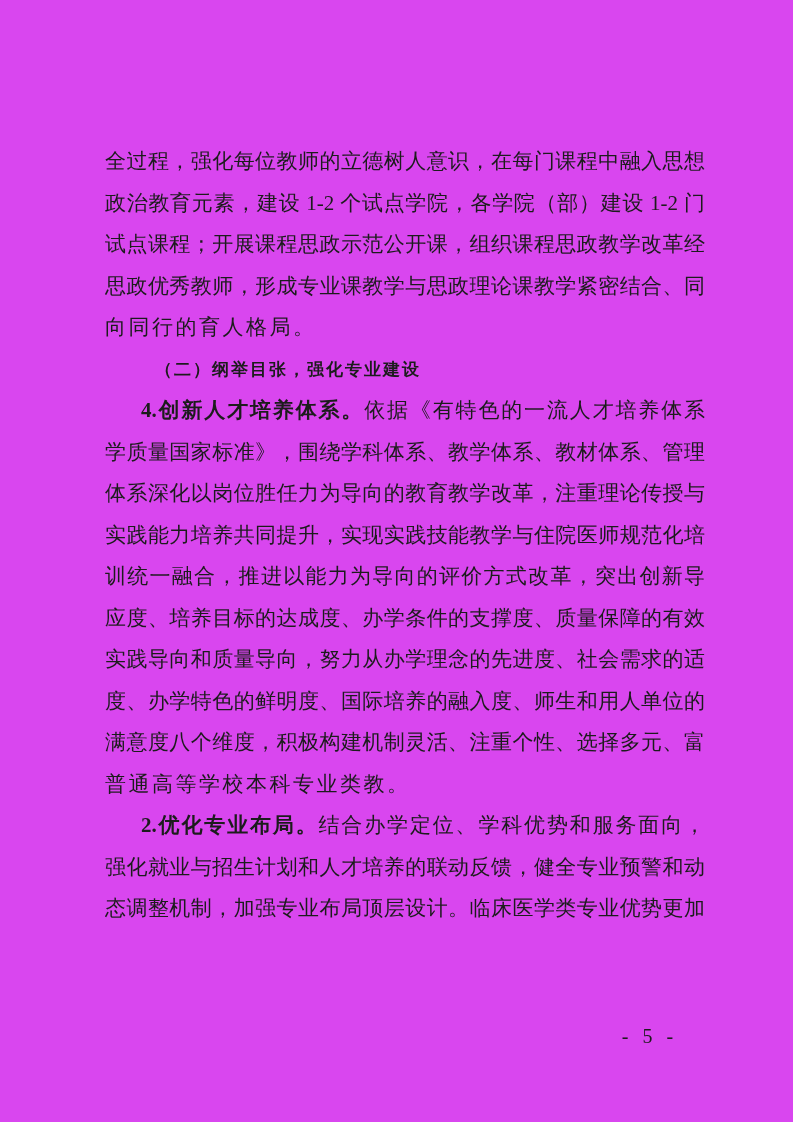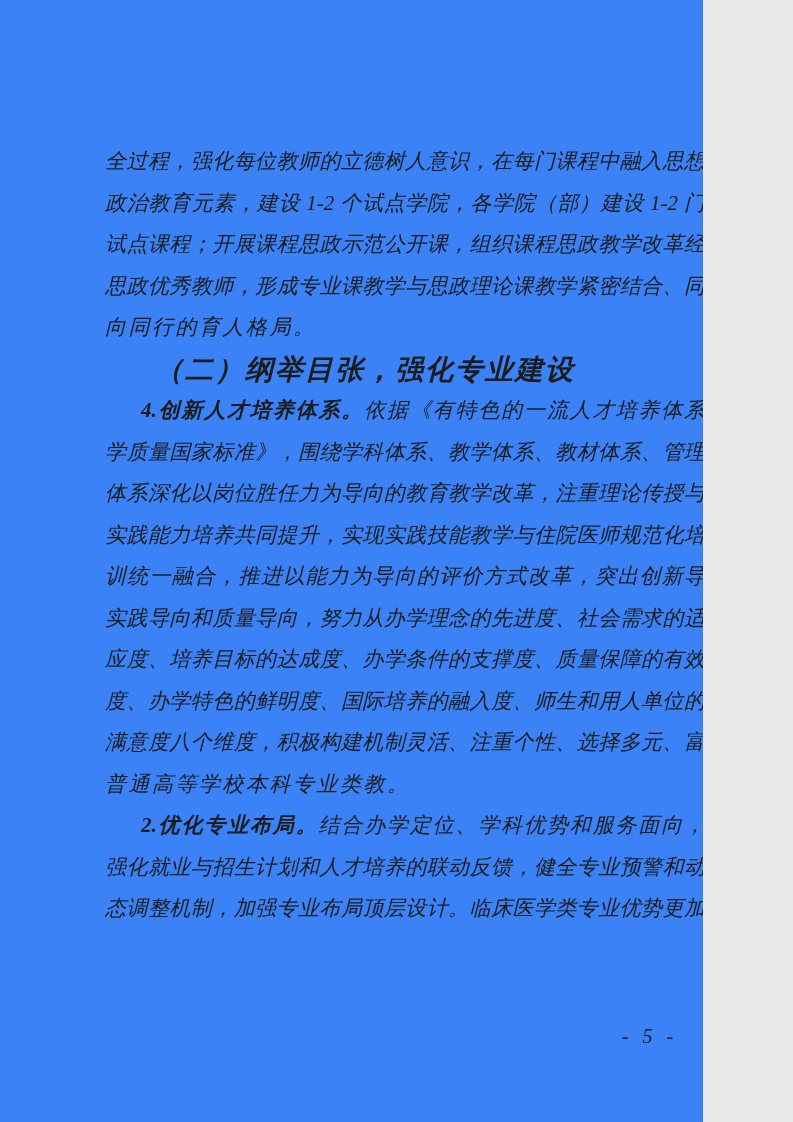--- a/index.html
+++ b/index.html
@@ -2,27 +2,26 @@
 <html><head>
 <meta charset="utf-8">
 <style>
   html, body {
     margin: 0;
     padding: 0;
     background: #e8e8e8;
   }
   .page {
     position: relative;
-    width: 703px;
+    width: 793px;
     height: 1122px;
-    background: #3b82f6;
+    background: #d946ef;
     overflow: hidden;
     font-family: "Liberation Serif", "DejaVu Serif", serif;
     color: #1c1c1c;
-    font-style: italic;
   }
   .text-block {
     position: absolute;
     left: 105px;
     top: 141px;
     width: 600px;
     font-size: 21px;
     line-height: 41.5px;
   }
   
@@ -45,21 +44,21 @@
   }
   .heading {
     font-weight: 700;
     text-indent: 50px;
     letter-spacing: 2px;
     text-align: left;
     text-align-last: left;
     height: 41.5px;
     overflow: hidden;
     margin: 0;
-    font-size: 28px;
+    font-size: 17px;
     line-height: 41.5px;
   }
   .lead {
     font-weight: 700;
   }
   .page-number {
     position: absolute;
     left: 598px;
     top: 1025px;
     width: 100px;
@@ -83,22 +82,22 @@
     <div class="tline">思政优秀教师，形成专业课教学与思政理论课教学紧密结合、同</div>
     <div class="tline-end">向同行的育人格局。</div>
 
     <h2 class="heading">（二）纲举目张，强化专业建设</h2>
 
     <div class="tline first-line"><span class="lead">4.创新人才培养体系。</span><span>依据《有特色的一流人才培养体系</span></div>
     <div class="tline">学质量国家标准》，围绕学科体系、教学体系、教材体系、管理</div>
     <div class="tline">体系深化以岗位胜任力为导向的教育教学改革，注重理论传授与</div>
     <div class="tline">实践能力培养共同提升，实现实践技能教学与住院医师规范化培</div>
     <div class="tline">训统一融合，推进以能力为导向的评价方式改革，突出创新导向、</div>
+    <div class="tline">应度、培养目标的达成度、办学条件的支撑度、质量保障的有效</div>
     <div class="tline">实践导向和质量导向，努力从办学理念的先进度、社会需求的适</div>
-    <div class="tline">应度、培养目标的达成度、办学条件的支撑度、质量保障的有效</div>
     <div class="tline">度、办学特色的鲜明度、国际培养的融入度、师生和用人单位的</div>
     <div class="tline">满意度八个维度，积极构建机制灵活、注重个性、选择多元、富</div>
     <div class="tline-end">普通高等学校本科专业类教。</div>
 
     <div class="tline first-line"><span class="lead">2.优化专业布局。</span><span>结合办学定位、学科优势和服务面向，</span></div>
     <div class="tline">强化就业与招生计划和人才培养的联动反馈，健全专业预警和动</div>
     <div class="tline">态调整机制，加强专业布局顶层设计。临床医学类专业优势更加</div>
 
   </main>
 

